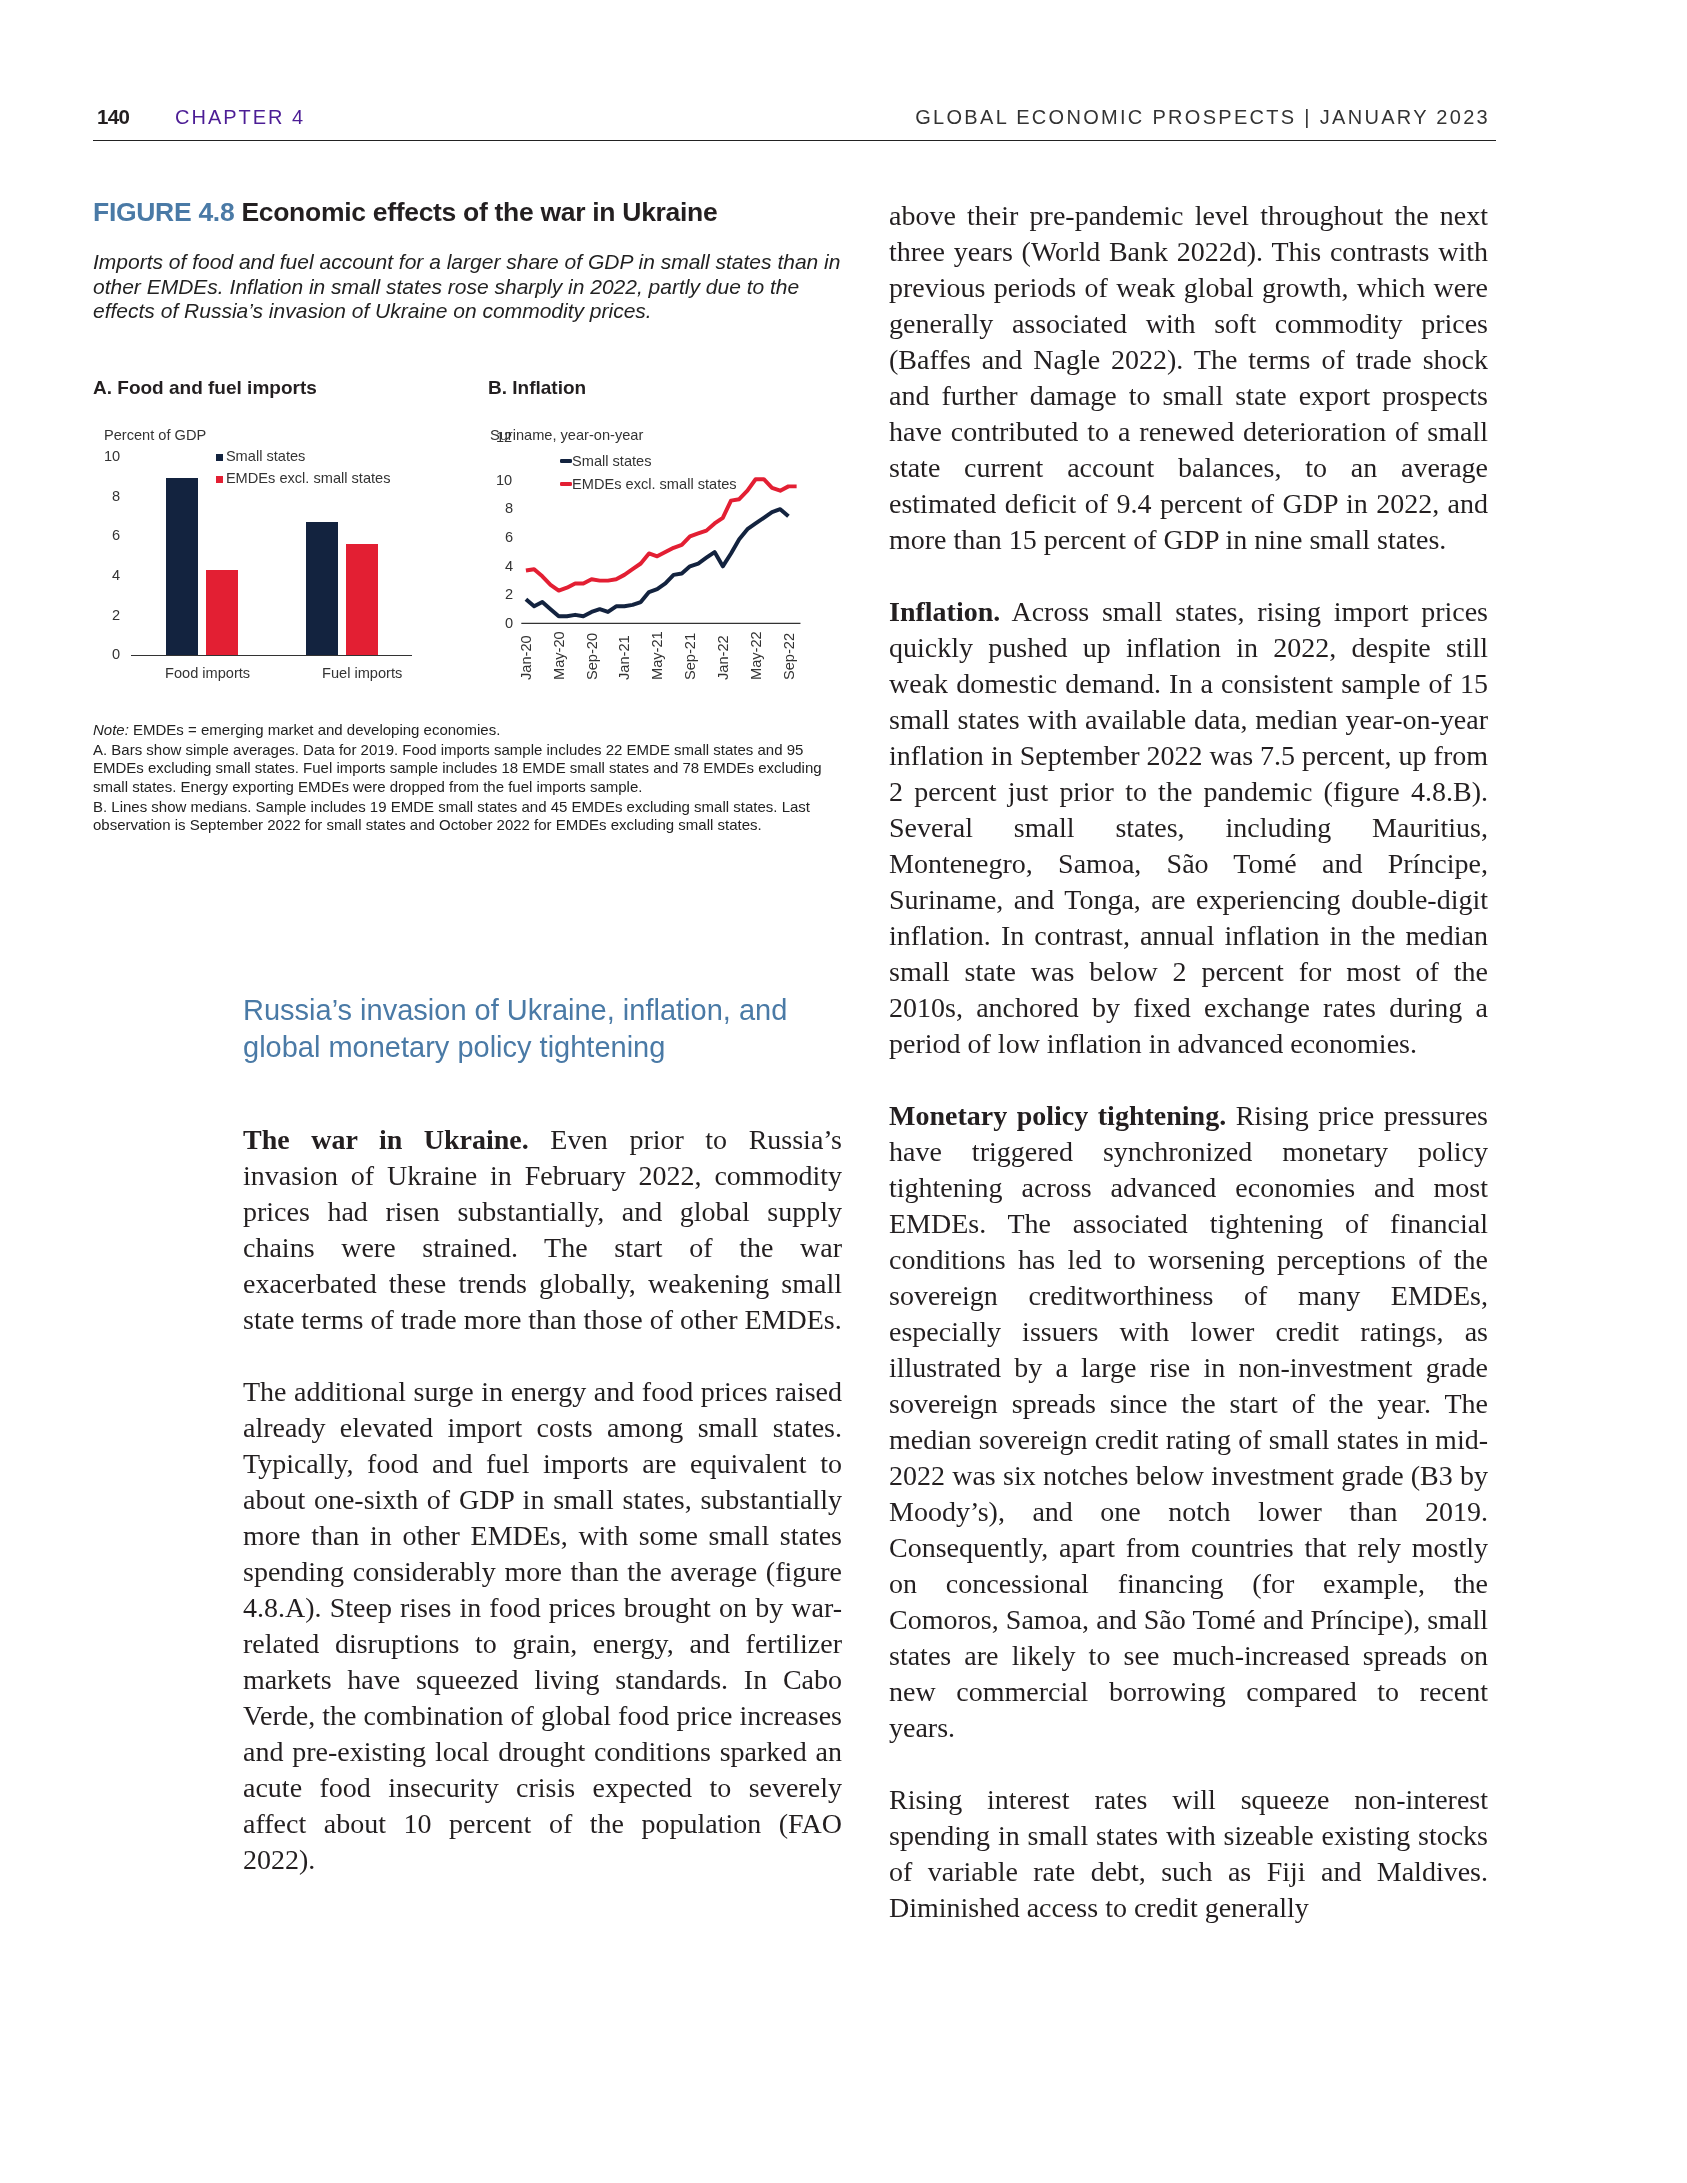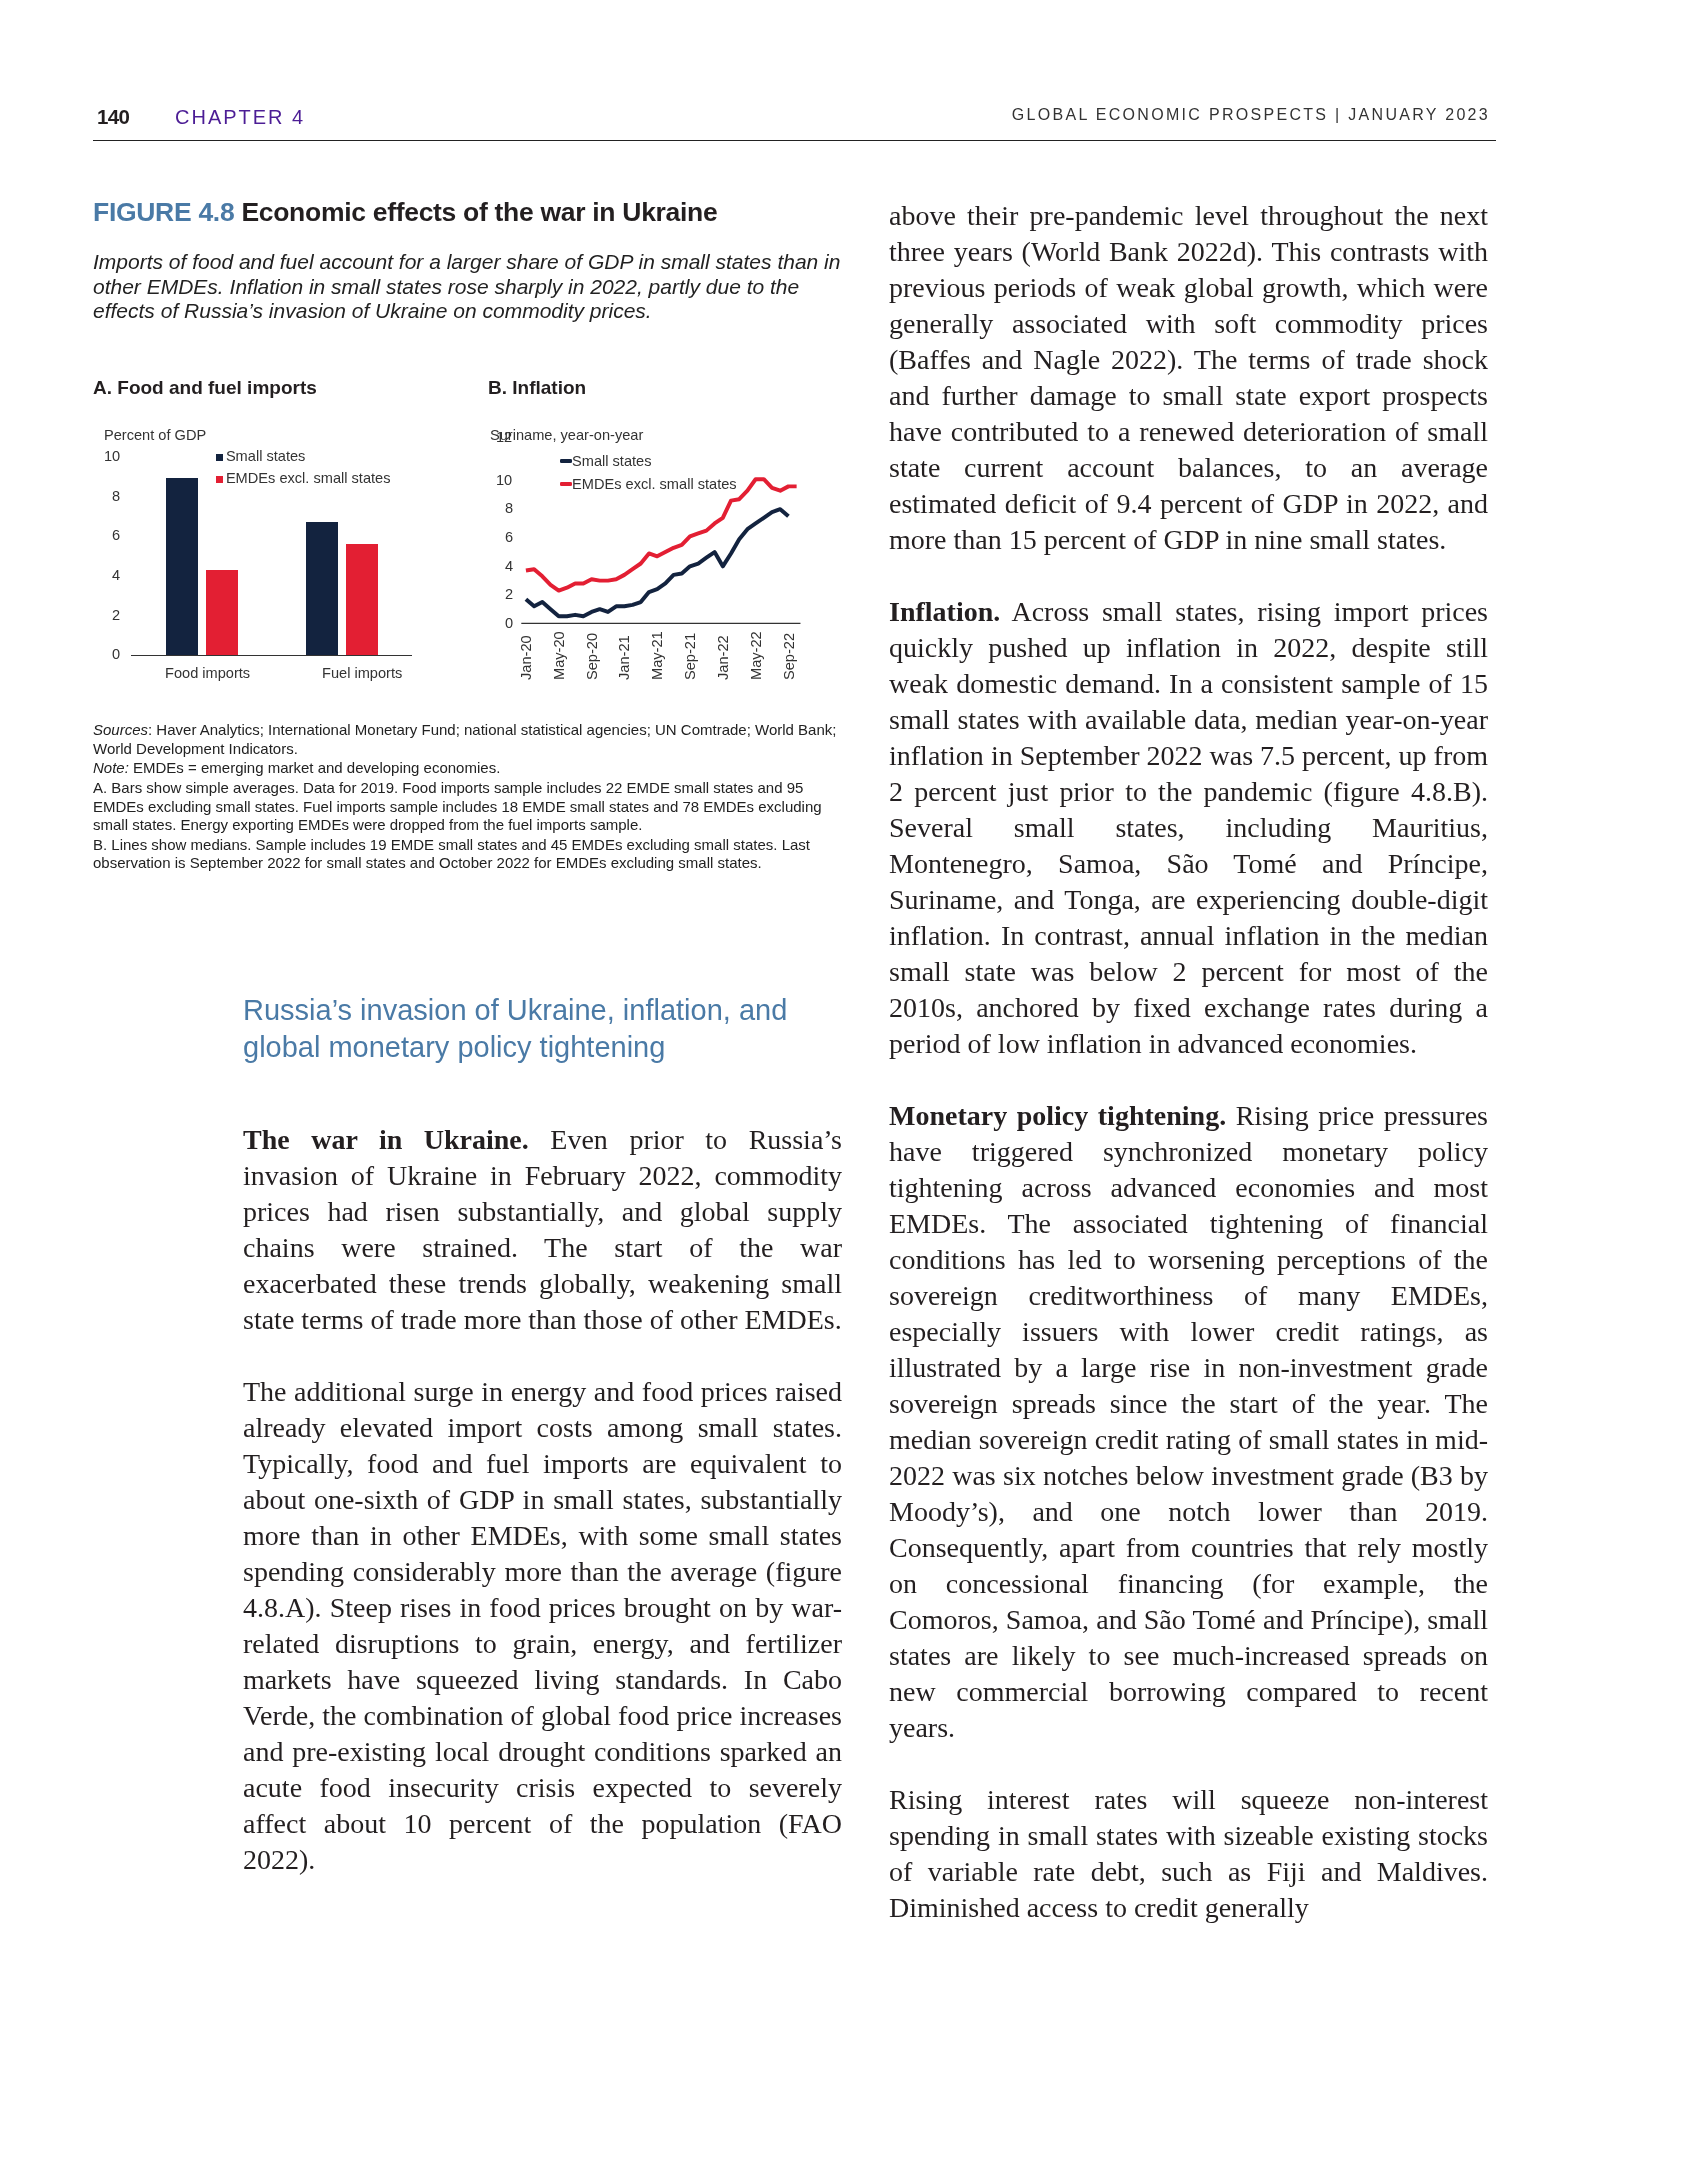--- a/index.html
+++ b/index.html
@@ -3,21 +3,21 @@
 <meta charset="utf-8">
 <style>
   html, body { margin: 0; padding: 0; background: #ffffff; }
   body { width: 1687px; height: 2183px; position: relative; overflow: hidden; color: #231f20; }
   .sans { font-family: "Liberation Sans", "DejaVu Sans", sans-serif; }
   .serif { font-family: "Liberation Serif", "DejaVu Serif", serif; }
 
   .running-head { position: absolute; top: 105px; left: 97px; width: 1393px; height: 33px; }
   .running-head .pg { position: absolute; left: 0; top: 0; font-size: 20.5px; font-weight: bold; letter-spacing: -0.7px; }
   .running-head .chap { position: absolute; left: 78px; top: 1.3px; font-size: 20px; letter-spacing: 2px; color: #4c1d95; }
-  .running-head .pub { position: absolute; right: 0; top: 1.3px; font-size: 16px; letter-spacing: 2.3px; color: #333; }
+  .running-head .pub { position: absolute; right: 0; top: 1.3px; font-size: 20px; letter-spacing: 2.3px; color: #333; }
   .rule { position: absolute; top: 140px; left: 93px; width: 1403px; height: 1.3px; background: #222; }
 
   .fig-title { position: absolute; left: 93px; top: 197px; font-size: 26.5px; font-weight: bold; letter-spacing: -0.3px; white-space: nowrap; }
   .fig-title .num { color: #4a7aa6; text-align: center; }
   .fig-sub { position: absolute; left: 93px; top: 250px; width: 758px; font-size: 21px; font-style: italic; line-height: 24.5px; color: #222; }
 
   .panel-title { position: absolute; font-size: 19px; font-weight: bold; }
   .axis-label { position: absolute; font-size: 14.6px; color: #333; white-space: nowrap; }
   .tick { position: absolute; font-size: 14.6px; color: #333; }
   .legend { position: absolute; font-size: 14.6px; color: #333; white-space: nowrap; }
@@ -109,21 +109,20 @@
     <div class="xrot sans" style="left: 584px; top: 680px;">Sep-20</div>
     <div class="xrot sans" style="left: 616px; top: 680px;">Jan-21</div>
     <div class="xrot sans" style="left: 649px; top: 680px;">May-21</div>
     <div class="xrot sans" style="left: 682px; top: 680px;">Sep-21</div>
     <div class="xrot sans" style="left: 715px; top: 680px;">Jan-22</div>
     <div class="xrot sans" style="left: 748px; top: 680px;">May-22</div>
     <div class="xrot sans" style="left: 781px; top: 680px;">Sep-22</div>
   </div>
 
 <div class="notes sans">
-  <p><i>Sources</i><span>: Haver Analytics; International Monetary Fund; national statistical agencies; UN Comtrade; World Bank; World Development Indicators.</span></p>
   <p><i>Note:</i><span> EMDEs = emerging market and developing economies.</span></p>
   <p>A. Bars show simple averages. Data for 2019. Food imports sample includes 22 EMDE small states and 95 EMDEs excluding small states. Fuel imports sample includes 18 EMDE small states and 78 EMDEs excluding small states. Energy exporting EMDEs were dropped from the fuel imports sample.</p>
   <p>B. Lines show medians. Sample includes 19 EMDE small states and 45 EMDEs excluding small states. Last observation is September 2022 for small states and October 2022 for EMDEs excluding small states.</p>
 </div>
 
 <div class="section-head sans">Russia’s invasion of Ukraine, inflation, and global monetary policy tightening</div>
 
 <div class="col col-left serif">
   <p><b>The war in Ukraine.</b><span> Even prior to Russia’s invasion of Ukraine in February 2022, commodity prices had risen substantially, and global supply chains were strained. The start of the war exacerbated these trends globally, weakening small state terms of trade more than those of other EMDEs.</span></p>
   <p><b></b><span>The additional surge in energy and food prices raised already elevated import costs among small states. Typically, food and fuel imports are equivalent to about one-sixth of GDP in small states, substantially more than in other EMDEs, with some small states spending considerably more than the average (figure 4.8.A). Steep rises in food prices brought on by war-related disruptions to grain, energy, and fertilizer markets have squeezed living standards. In Cabo Verde, the combination of global food price increases and pre-existing local drought conditions sparked an acute food insecurity crisis expected to severely affect about 10 percent of the population (FAO 2022).</span></p>

